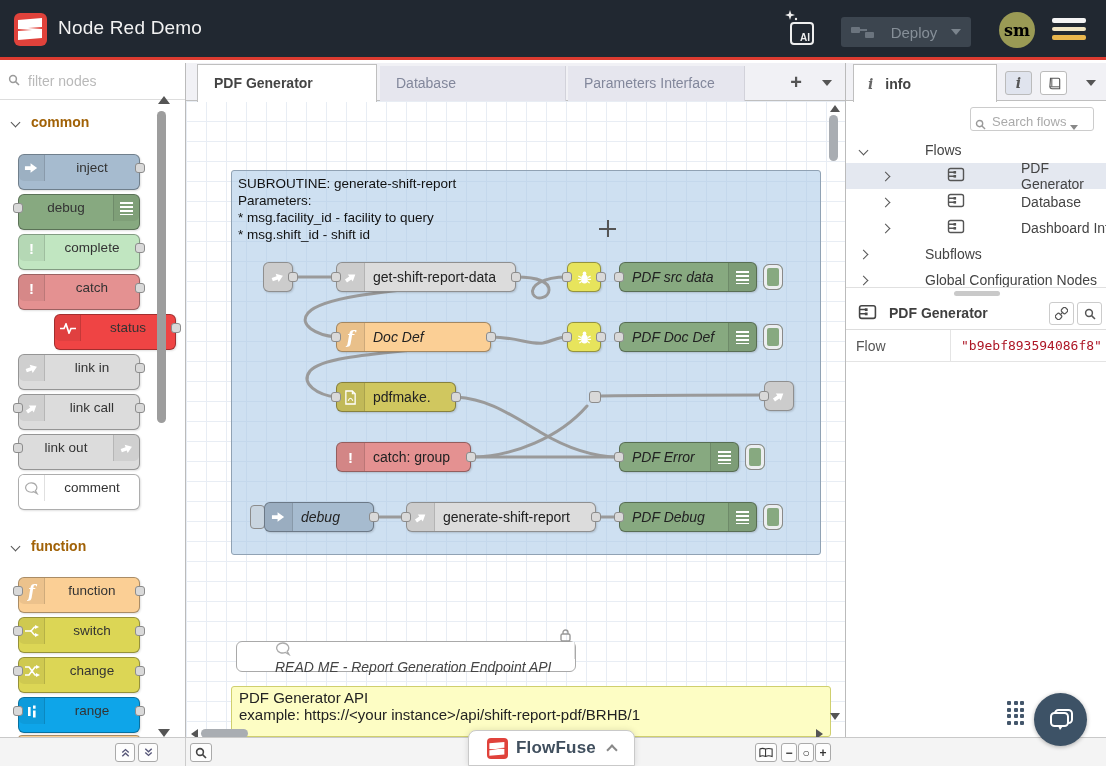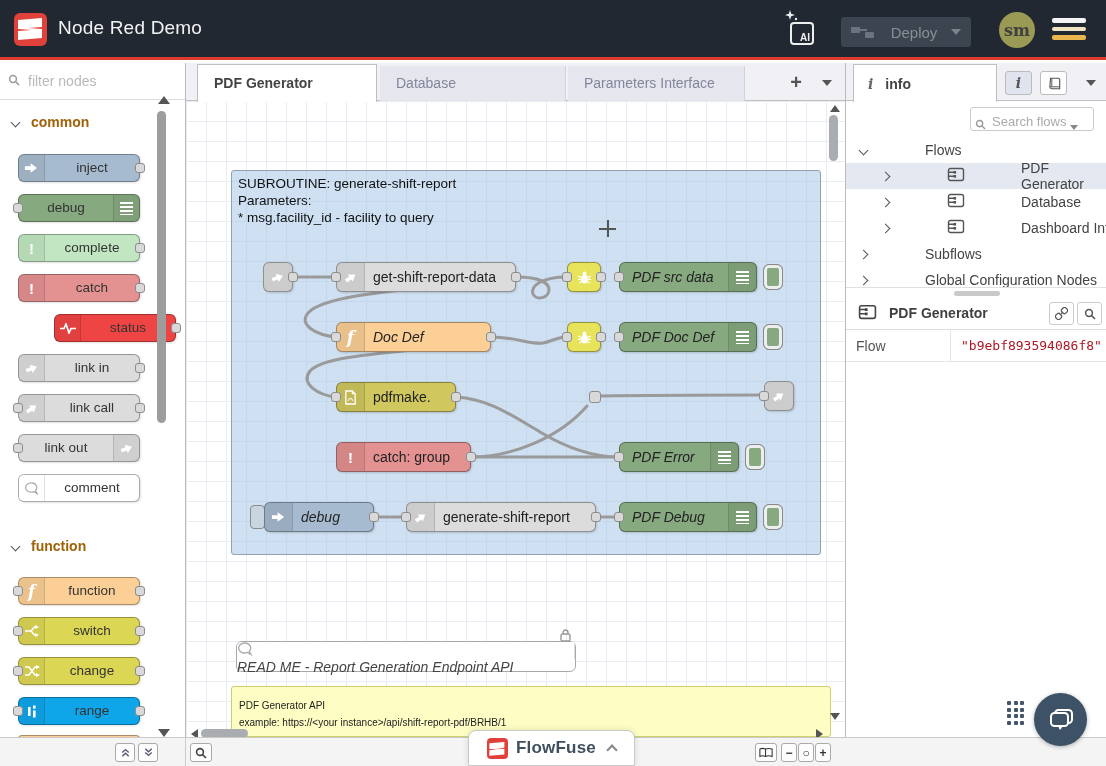--- a/index.html
+++ b/index.html
@@ -13,38 +13,38 @@
   .app-title{position:absolute;left:58px;top:17px;font-size:19px;color:#f2f2f2;letter-spacing:.2px;}
   .ai-btn{position:absolute;left:786px;top:16px;width:32px;height:32px;}
   .ai-box{position:absolute;left:4px;top:6px;width:24px;height:23px;border:2px solid #eee;border-radius:4px;}
   .ai-box span{position:absolute;right:2px;bottom:0px;font-size:10px;font-weight:bold;color:#eee;}
   .ai-sparkle{position:absolute;left:-1px;top:-6px;}
   .deploy-btn{position:absolute;left:841px;top:17px;width:130px;height:30px;background:#3c454f;border-radius:3px;display:flex;align-items:center;padding:0 10px;}
   .deploy-icon{width:24px;height:12px;position:relative;margin-right:10px;}
   .deploy-icon i{position:absolute;background:#6b747e;}
   .deploy-label{color:#868f98;font-size:15px;flex:1;text-align:center;}
   .deploy-caret{width:0;height:0;border-left:5px solid transparent;border-right:5px solid transparent;border-top:6px solid #7b848d;margin-left:8px;}
-  .avatar{position:absolute;left:999px;top:12px;width:36px;height:36px;border-radius:50%;background:#9a9a55;color:#404040;font-family:"DejaVu Serif",serif;font-weight:bold;font-size:16px;display:flex;align-items:center;justify-content:center;}
+  .avatar{position:absolute;left:999px;top:12px;width:36px;height:36px;border-radius:50%;background:#9a9a55;color:#000000;font-family:"DejaVu Serif",serif;font-weight:bold;font-size:16px;display:flex;align-items:center;justify-content:center;}
   .hamburger{position:absolute;left:1052px;top:18px;width:34px;height:24px;cursor:pointer;}
   .hamburger i{display:block;height:4.5px;border-radius:2px;margin-bottom:4px;}
   .hamburger i:nth-child(1){background:#f4f4f4;}
   .hamburger i:nth-child(2){background:#f1e6c4;}
   .hamburger i:nth-child(3){background:#e9b64d;}
 
   
   .palette{position:absolute;left:0;top:63px;width:186px;height:674px;background:#fff;border-right:1px solid #bbb;overflow:hidden;}
   .filter-box{position:absolute;left:0;top:0;width:185px;height:37px;border-bottom:1px solid #ddd;display:flex;align-items:center;padding:0 8px;color:#b9b9b9;}
   .filter-box input{border:0;outline:0;margin-left:6px;font-size:14px;width:130px;color:#555;}
   .filter-box input::placeholder{color:#b9b9b9;}
   .cat-header{position:absolute;left:0;width:170px;height:26px;display:flex;align-items:center;padding-left:12px;font-weight:bold;color:#a16207;}
   .cat-header .chev{margin-right:12px;}
   .chev{width:7px;height:7px;border-right:1.6px solid #555;border-bottom:1.6px solid #555;display:inline-block;flex:0 0 auto;}
   .chev.down{transform:rotate(45deg);}
   .chev.right{transform:rotate(-45deg);}
-  .pnode{position:absolute;left:18px;width:122px;height:28px;border-radius:6px;border:1px solid rgba(0,0,0,.32);box-shadow:1px 1px 2px rgba(0,0,0,.12);}
+  .pnode{position:absolute;left:18px;width:122px;height:36px;border-radius:6px;border:1px solid rgba(0,0,0,.32);box-shadow:1px 1px 2px rgba(0,0,0,.12);}
   .pnode .plabel{position:absolute;top:0;height:26px;line-height:26px;font-size:13.5px;color:#333;text-align:center;}
   .pnode .picon{position:absolute;top:0;width:26px;height:26px;display:flex;align-items:center;justify-content:center;background:rgba(0,0,0,.06);}
   .picon.l{left:0;border-right:1px solid rgba(0,0,0,.12);border-radius:5px 0 0 5px;}
   .picon.r{right:0;border-left:1px solid rgba(0,0,0,.12);border-radius:0 5px 5px 0;}
   .plabel.l{left:26px;right:0;}
   .plabel.r{left:0;right:26px;}
   .port{position:absolute;width:10px;height:10px;background:#d9d9d9;border:1px solid #8c8c8c;border-radius:3px;z-index:4;}
   .pnode .port{top:8px;}
   .port.pl{left:-6px;}
   .port.pr{right:-6px;}
@@ -79,24 +79,24 @@
   .italic{font-style:italic;}
   .c-gray{background:#dcdcdc;}
   .c-green{background:#87a980;}
   .c-orange{background:#fbcf95;}
   .c-mustard{background:#d0c75f;}
   .c-red{background:#e49191;}
   .c-blue{background:#a6bbcf;}
   .c-yellow{background:#e7e45c;}
   .dbg-toggle{position:absolute;right:-27px;top:1px;width:20px;height:26px;background:#87a980;border:1px solid #8a8a8a;border-radius:6px;box-shadow:inset 0 0 0 3px #eceef0;z-index:3;}
   .junction{position:absolute;left:403px;top:290px;width:12px;height:12px;background:#d9d9d9;border:1px solid #8c8c8c;border-radius:3px;z-index:3;}
-  .comment-node{position:absolute;left:50px;top:540px;width:340px;height:31px;background:#fff;border:1.5px solid #a9a9a9;border-radius:6px;z-index:3;}
+  .comment-node{position:absolute;left:50px;top:540px;width:340px;height:31px;background:#fff;border:1.5px solid #a9a9a9;border-radius:6px;z-index:3;padding-left:38px;}
   .comment-node .nicon{background:#fff;border-right:1px solid #ddd;}
   .lock{position:absolute;left:374px;top:528px;z-index:4;}
-  .note{position:absolute;left:45px;top:585px;width:600px;height:51px;background:#fdfdc4;border:1px solid #cfcf6e;border-radius:3px;padding:10px 7px;font-size:10px;line-height:17px;color:#222;overflow:hidden;z-index:3;}
+  .note{position:absolute;left:45px;top:585px;width:600px;height:51px;background:#fdfdc4;border:1px solid #cfcf6e;border-radius:3px;padding:2px 7px;font-size:15px;line-height:17px;color:#222;overflow:hidden;z-index:3;}
   .crosshair{position:absolute;left:413px;top:119px;width:17px;height:17px;z-index:5;}
   .crosshair:before,.crosshair:after{content:"";position:absolute;background:#555;}
   .crosshair:before{left:8px;top:0;width:1.5px;height:17px;}
   .crosshair:after{top:8px;left:0;height:1.5px;width:17px;}
 
   
   .hsb-left{position:absolute;left:5px;top:628px;width:0;height:0;border-top:5px solid transparent;border-bottom:5px solid transparent;border-right:7px solid #555;z-index:6;}
   .hsb-right{position:absolute;left:630px;top:628px;width:0;height:0;border-top:5px solid transparent;border-bottom:5px solid transparent;border-left:7px solid #555;z-index:6;}
   .hsb-thumb{position:absolute;left:15px;top:628px;width:47px;height:9px;background:#a9adb2;border-radius:5px;z-index:6;}
   .vsb-up{position:absolute;left:644px;top:4px;width:0;height:0;border-left:5px solid transparent;border-right:5px solid transparent;border-bottom:7px solid #555;z-index:6;}
@@ -338,20 +338,21 @@
       <div class="tab-add">+</div>
       <div class="tab-caret"></div>
     </div>
 
     <div class="canvas">
       <div class="group-box"></div>
       <div class="group-label">
         <div>SUBROUTINE: generate-shift-report</div>
         <div>Parameters:</div>
         <div>* msg.facility_id - facility to query</div>
+        <div>* msg.shift_id - shift id</div>
       </div>
 
       <svg class="wires" width="659" height="636">
         <g stroke="#9a9a9a" stroke-width="3" fill="none" stroke-linecap="round">
           <path d="M107,176 C123,176 134,176 150,176"></path>
           <path d="M330,176 C352,176 363,181 363,189 C363,197 350,200 347,193 C344,185 356,176 381,176"></path>
           <path d="M330,176 C270,187 142,189 122,212 C112,224 130,234 150,236"></path>
           <path d="M305,236 C330,236 345,244 357,242 C367,240 371,236 381,236"></path>
           <path d="M305,236 C262,252 142,249 124,270 C114,283 132,294 150,296"></path>
           <path d="M270,296 C302,298 322,312 354,331 C384,349 410,356 433,356"></path>

